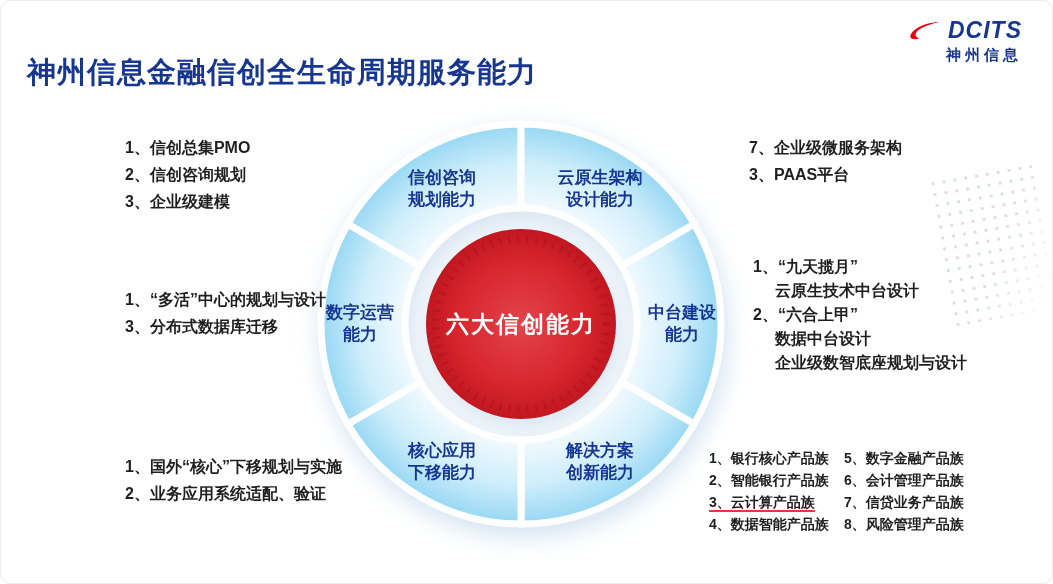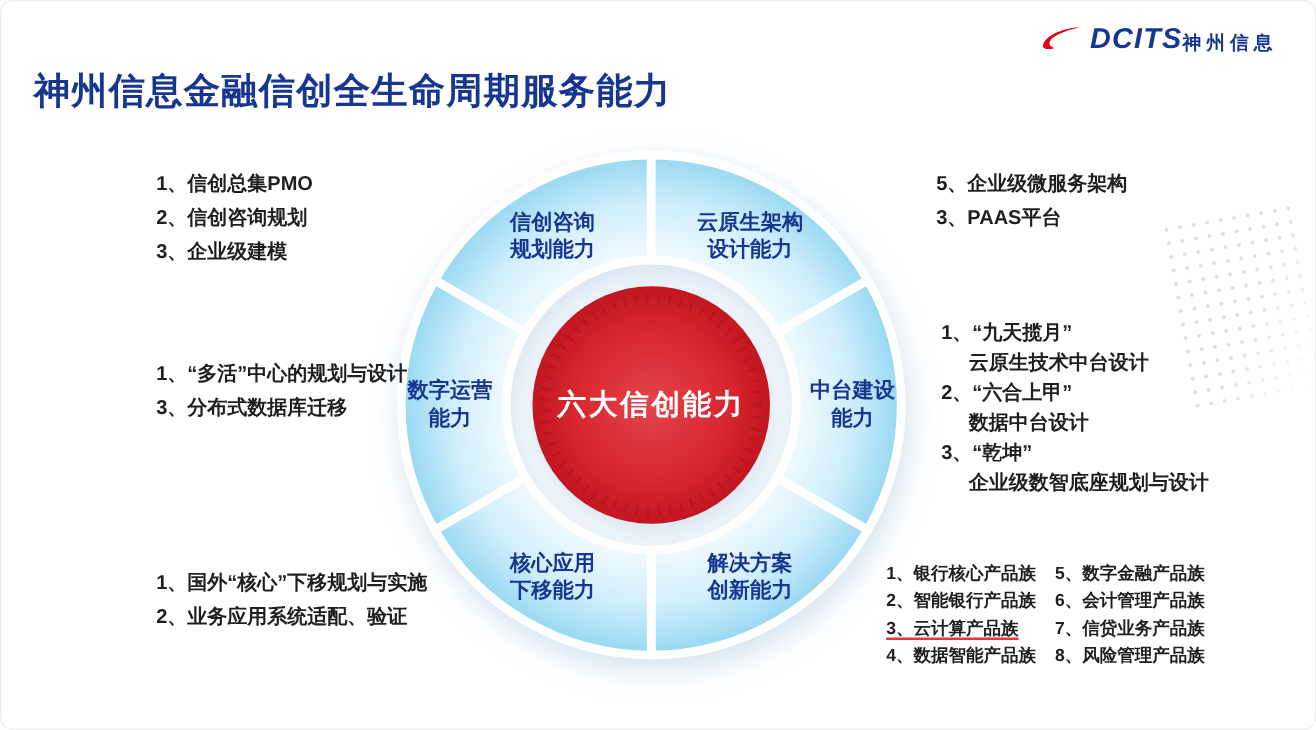--- a/index.html
+++ b/index.html
@@ -6,21 +6,21 @@
   .slide{
     position:relative;width:1053px;height:584px;background:#ffffff;
     overflow:hidden;font-family:"Liberation Sans","DejaVu Sans",sans-serif;
     border:1px solid #ececec;border-radius:10px;box-sizing:border-box;
   }
   .title{
     position:absolute;left:26px;top:52px;margin:0;
     font-size:29px;font-weight:bold;color:#17368f;letter-spacing:1px;
   }
   
-  .logo{position:absolute;top:16px;right:30px;display:flex;flex-direction:row;align-items:flex-end;}
+  .logo{position:absolute;top:16px;right:30px;display:flex;flex-direction:column;align-items:flex-end;}
   .logo-row{display:flex;align-items:center;gap:5px;}
   .brand{font-size:23px;font-weight:bold;font-style:italic;color:#17368f;letter-spacing:1px;}
   .brand-cn{font-size:15px;font-weight:bold;color:#17368f;letter-spacing:4px;margin-top:2px;}
   
   .dots{
     position:absolute;left:938px;top:168px;width:106px;height:150px;
     background-image:radial-gradient(circle,#cdd4dc 1.4px,transparent 1.5px);
     background-size:11px 11px;transform:rotate(-10deg);opacity:.75;
     -webkit-mask-image:linear-gradient(120deg,#000 55%,transparent 95%);
             mask-image:linear-gradient(120deg,#000 55%,transparent 95%);
@@ -122,35 +122,34 @@
 
   <div class="center-label">六大信创能力</div>
 
   <div class="list list-consulting">
     <div class="li">1、信创总集PMO</div>
     <div class="li">2、信创咨询规划</div>
     <div class="li">3、企业级建模</div>
   </div>
 
   <div class="list list-cloud">
-    <div class="li">5、企业级微服务架构</div>
+    <div class="li">7、企业级微服务架构</div>
     <div class="li">3、PAAS平台</div>
   </div>
 
   <div class="list list-digital">
     <div class="li">1、“多活”中心的规划与设计</div>
     <div class="li">3、分布式数据库迁移</div>
   </div>
 
   <div class="list list-mp">
     <div class="li">1、“九天揽月”</div>
     <div class="li sub">云原生技术中台设计</div>
     <div class="li">2、“六合上甲”</div>
     <div class="li sub">数据中台设计</div>
-    <div class="li">3、“乾坤”</div>
     <div class="li sub">企业级数智底座规划与设计</div>
   </div>
 
   <div class="list list-core">
     <div class="li">1、国外“核心”下移规划与实施</div>
     <div class="li">2、业务应用系统适配、验证</div>
   </div>
 
   <div class="list list-sol1">
     <div class="li">1、银行核心产品族</div>

